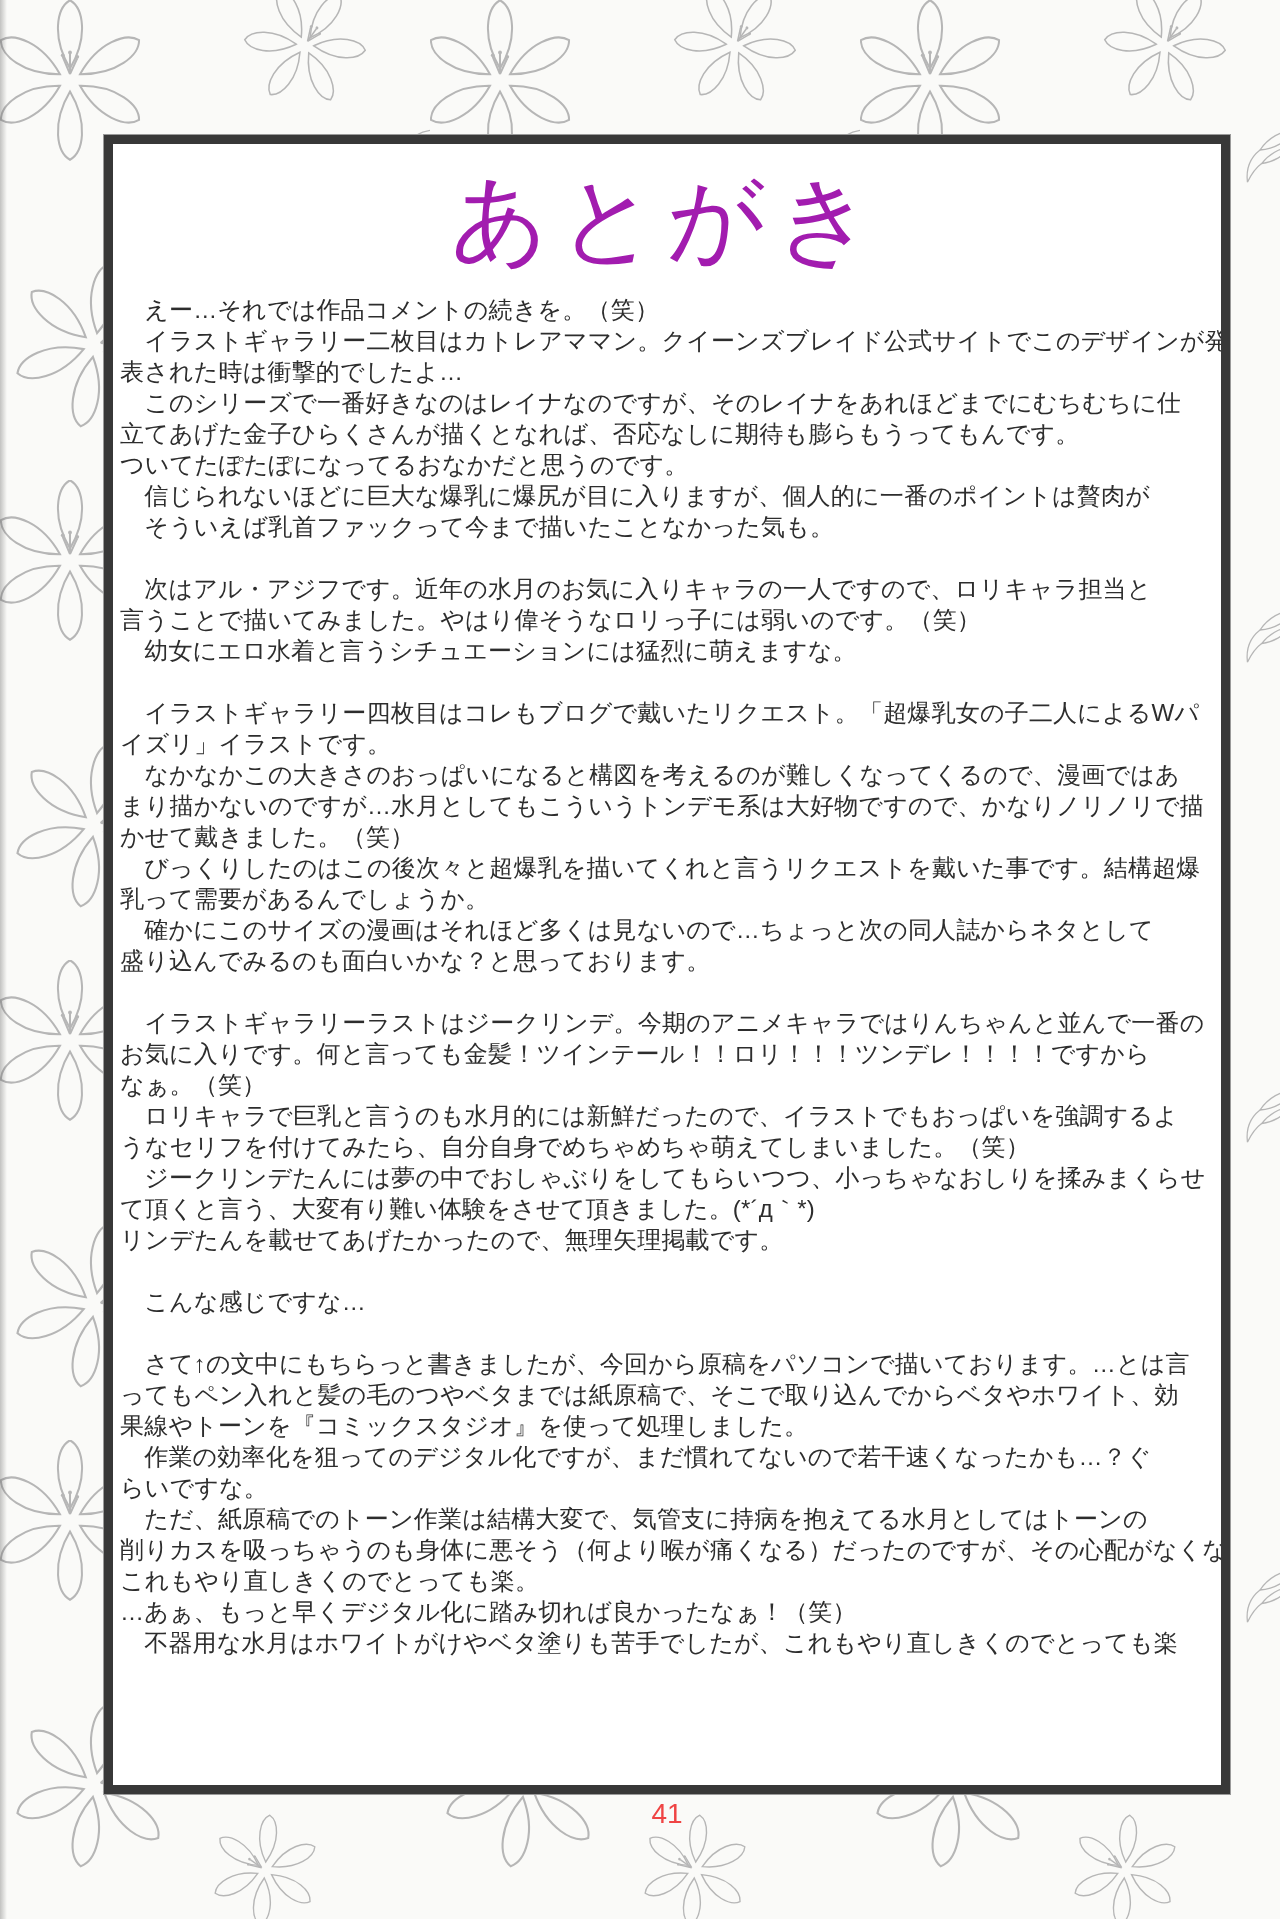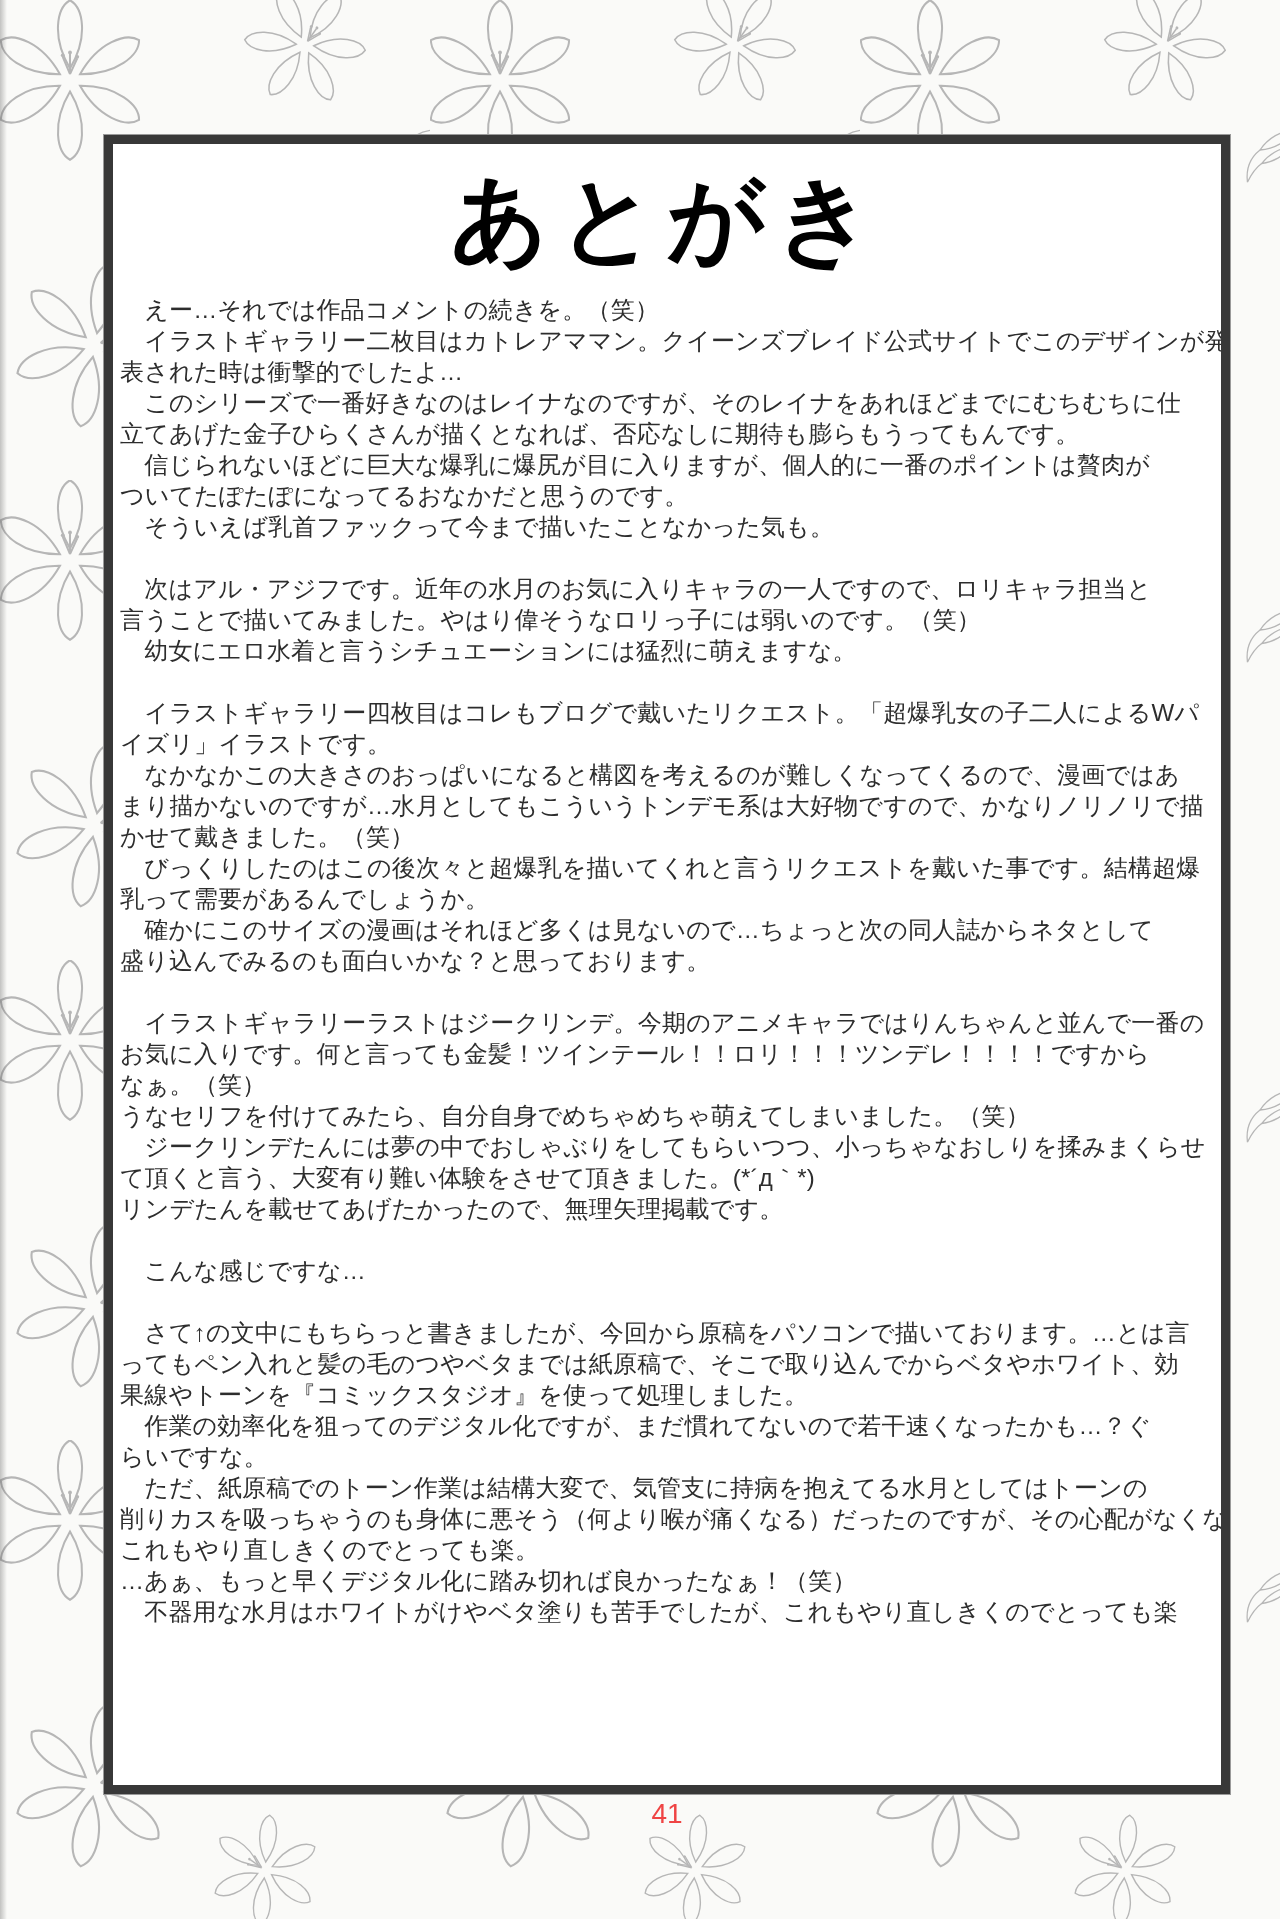--- a/index.html
+++ b/index.html
@@ -10,21 +10,21 @@
   }
   .bg-svg{position:absolute;left:0;top:0;z-index:0;}
   .panel{
     position:absolute;left:104px;top:135px;width:1126px;height:1659px;
     box-sizing:border-box;background:#ffffff;border:9px solid #383838;
     z-index:1;overflow:hidden;
     box-shadow:0 0 0 1px #9a9a9a;
   }
   .panel-title{
     height:146px;display:flex;align-items:center;justify-content:center;
-    font-size:96px;font-weight:bold;color:#000000;letter-spacing:10px;
+    font-size:96px;font-weight:normal;color:#a21caf;letter-spacing:10px;
     margin-top:4px;
   }
   .body-text{padding-left:7px;padding-right:4px;}
   .line{
     height:31px;line-height:31px;font-size:24px;letter-spacing:0.2px;
     color:#2d2d2d;white-space:pre;overflow:visible;
   }
   .page-number{
     position:absolute;left:104px;top:1798px;width:1126px;
     text-align:center;font-size:28px;color:#ef4444;z-index:2;
@@ -81,23 +81,23 @@
       <div class="line">　えー…それでは作品コメントの続きを。（笑）</div>
 
       <div class="line">　イラストギャラリー二枚目はカトレアママン。クイーンズブレイド公式サイトでこのデザインが発</div>
 
       <div class="line">表された時は衝撃的でしたよ…</div>
 
       <div class="line">　このシリーズで一番好きなのはレイナなのですが、そのレイナをあれほどまでにむちむちに仕</div>
 
       <div class="line">立てあげた金子ひらくさんが描くとなれば、否応なしに期待も膨らもうってもんです。</div>
 
+      <div class="line">ついてたぽたぽになってるおなかだと思うのです。</div>
+
       <div class="line">　信じられないほどに巨大な爆乳に爆尻が目に入りますが、個人的に一番のポイントは贅肉が</div>
-
-      <div class="line">ついてたぽたぽになってるおなかだと思うのです。</div>
 
       <div class="line">　そういえば乳首ファックって今まで描いたことなかった気も。</div>
 
       <div class="line"></div>
 
       <div class="line">　次はアル・アジフです。近年の水月のお気に入りキャラの一人ですので、ロリキャラ担当と</div>
 
       <div class="line">言うことで描いてみました。やはり偉そうなロリっ子には弱いのです。（笑）</div>
 
       <div class="line">　幼女にエロ水着と言うシチュエーションには猛烈に萌えますな。</div>
@@ -123,20 +123,21 @@
       <div class="line">盛り込んでみるのも面白いかな？と思っております。</div>
 
       <div class="line"></div>
 
       <div class="line">　イラストギャラリーラストはジークリンデ。今期のアニメキャラではりんちゃんと並んで一番の</div>
 
       <div class="line">お気に入りです。何と言っても金髪！ツインテール！！ロリ！！！ツンデレ！！！！ですから</div>
 
       <div class="line">なぁ。（笑）</div>
 
+      <div class="line">　ロリキャラで巨乳と言うのも水月的には新鮮だったので、イラストでもおっぱいを強調するよ</div>
 
       <div class="line">うなセリフを付けてみたら、自分自身でめちゃめちゃ萌えてしまいました。（笑）</div>
 
       <div class="line">　ジークリンデたんには夢の中でおしゃぶりをしてもらいつつ、小っちゃなおしりを揉みまくらせ</div>
 
       <div class="line">て頂くと言う、大変有り難い体験をさせて頂きました。(*´д｀*)</div>
 
 
       <div class="line">リンデたんを載せてあげたかったので、無理矢理掲載です。</div>
 

